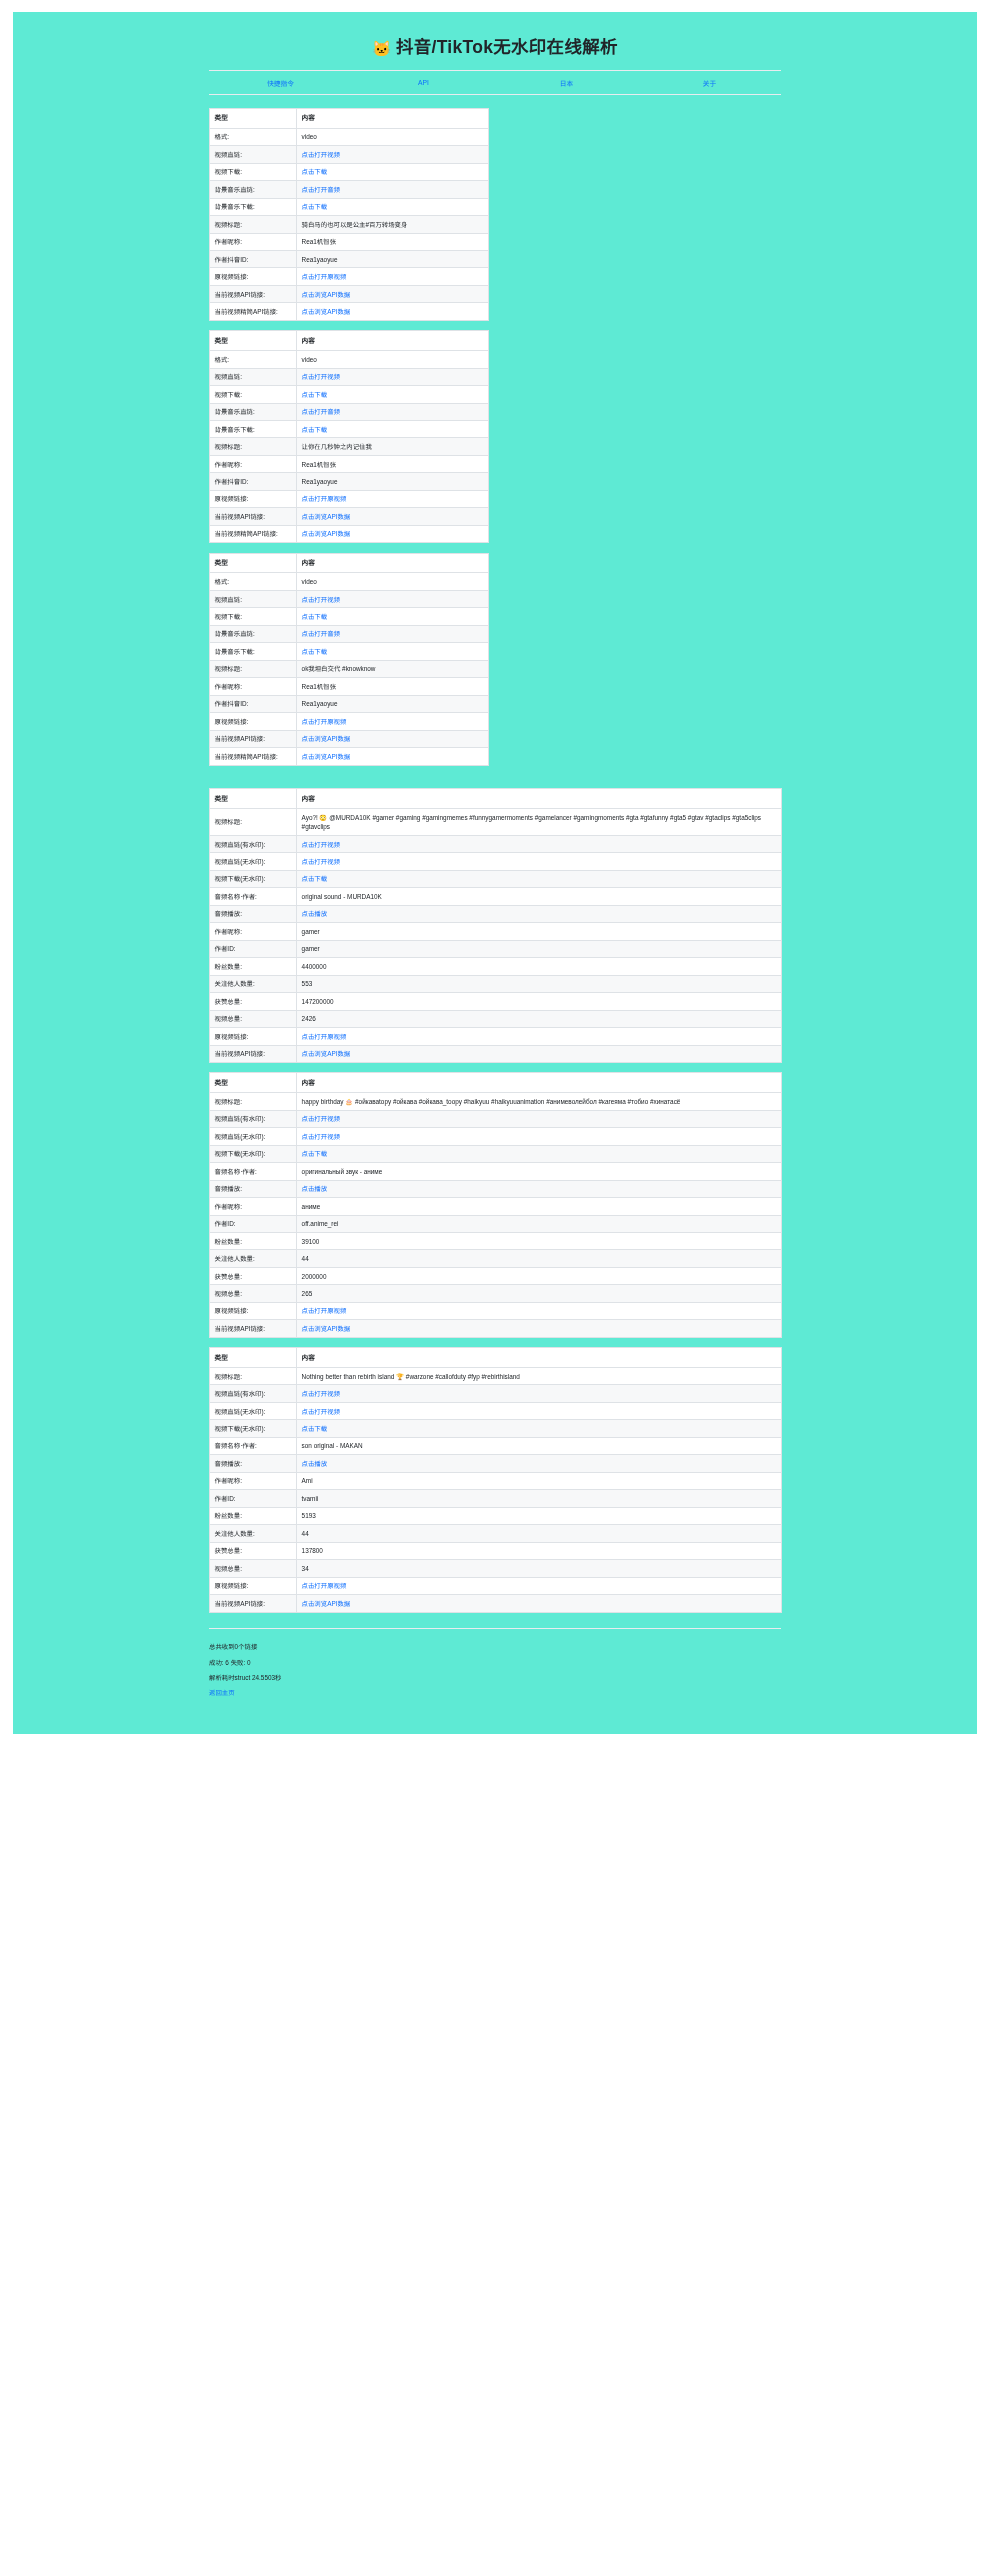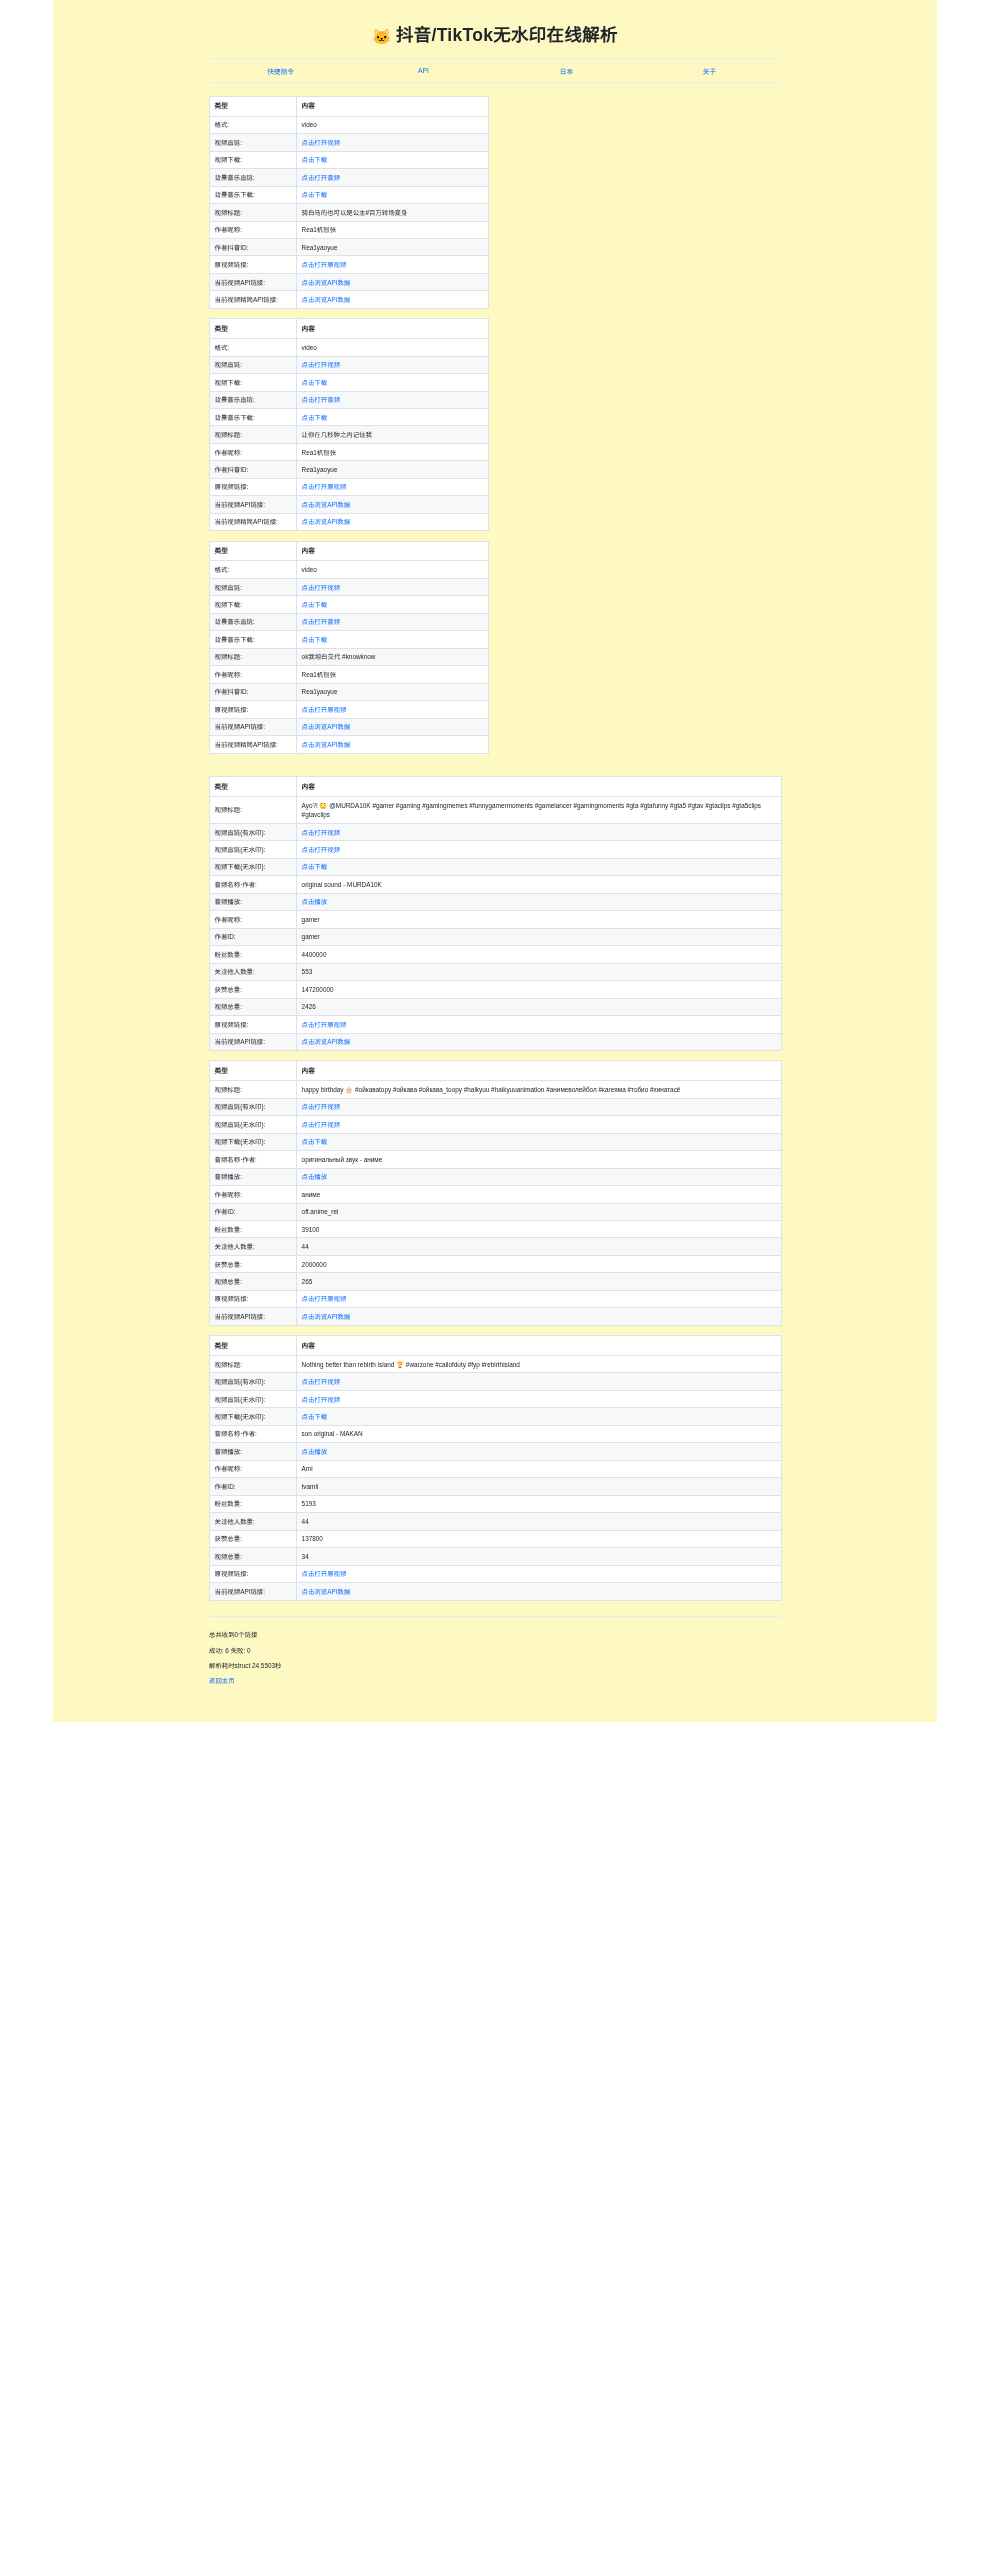--- a/index.html
+++ b/index.html
@@ -7,23 +7,23 @@
     padding: 0;
     background: #ffffff;
   }
   body {
     width: 990px;
     font-family: "Liberation Sans", sans-serif;
     color: #212529;
     -webkit-font-smoothing: antialiased;
   }
   .page {
-    width: 884px;
-    margin: 0 auto;
-    background: #fef9c3;
+    width: 964px;
+    margin: 12px auto;
+    background: #5eead4;
     position: relative;
   }
   .wrap {
     width: 572px;
     margin: 0 auto;
     position: relative;
   }
   .title-block {
     padding-top: 24px;
     padding-bottom: 11.3px;

